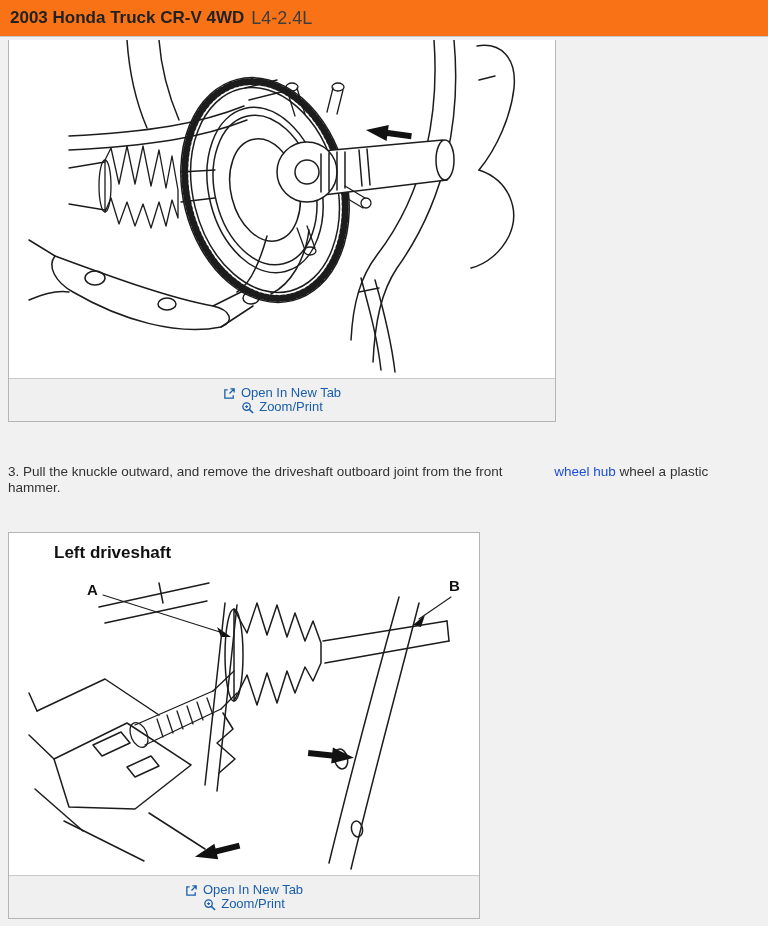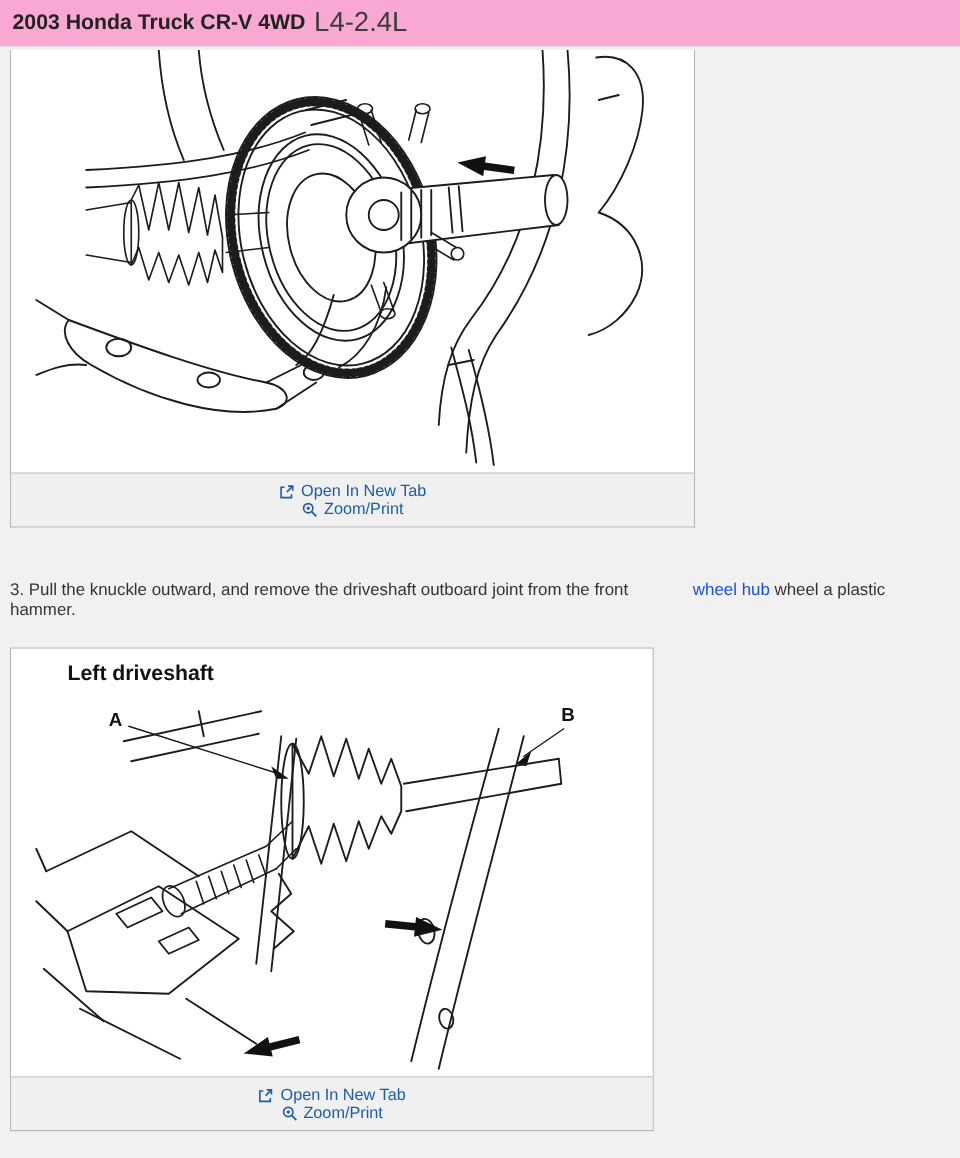--- a/index.html
+++ b/index.html
@@ -4,36 +4,36 @@
 <style>
   * { margin:0; padding:0; box-sizing:border-box; }
   html,body { width:768px; height:926px; }
   body {
     font-family:"Liberation Sans", sans-serif;
     background:#f1f1f1;
     overflow:hidden;
   }
   .header {
     height:37px;
-    background:#f9a8d4;
+    background:#f97316;
     border-bottom:1px solid #c6c6c6;
     display:flex;
     align-items:center;
     padding:0 10px;
   }
   .header-title { font-size:17px; font-weight:bold; color:#222; }
-  .header-subtitle { font-size:22px; color:#3d3d3d; margin-left:7px;text-align:right; }
+  .header-subtitle { font-size:18px; color:#3d3d3d; margin-left:7px;text-align:right; }
 
   .panel {
     background:#fff;
     border:1px solid #b5b5b5;
     margin-left:8px;
   }
   #panel1 { width:548px; margin-top:3px; border-top:0; }
-  #panel2 { width:515px; margin-top:22px; }
+  #panel2 { width:472px; margin-top:36px; }
   #panel3 { width:532px; height:6px; margin-top:39px; border-bottom:0; background:#fff; }
 
   .figure-body { background:#fff; line-height:0; }
   .figure-footer {
     display:flex;
     justify-content:space-between;
     align-items:center;
     background:#f0f0f0;
     border-top:1px solid #c9c9c9;
     padding:7px 10px;

